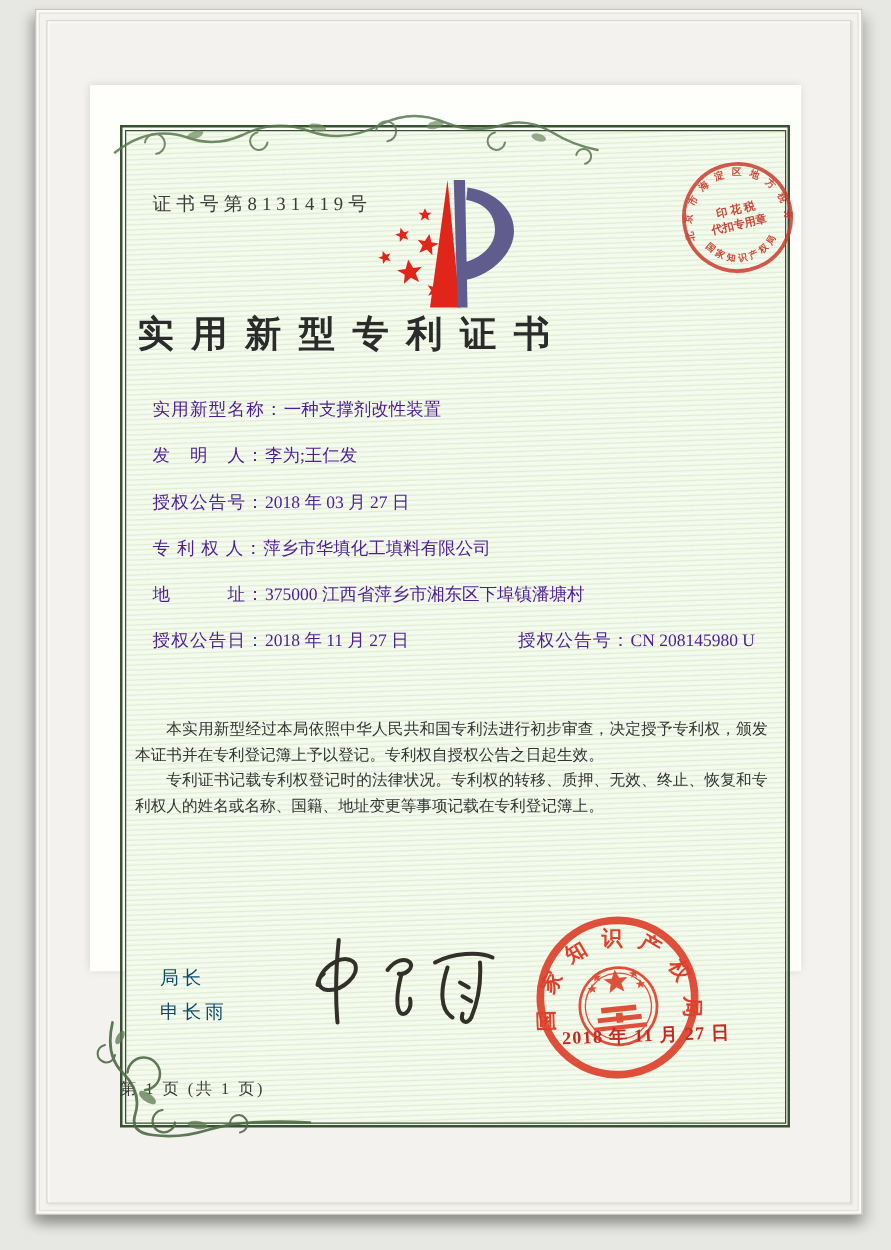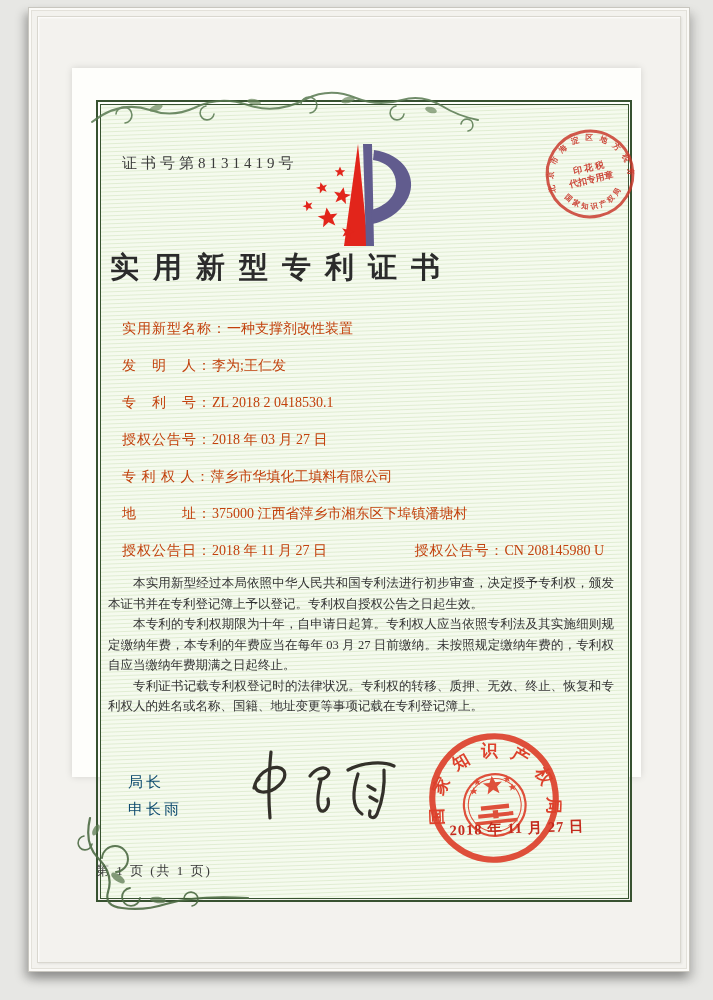--- a/index.html
+++ b/index.html
@@ -38,21 +38,21 @@
   .content{position:absolute;inset:0;z-index:1;}
   
   .cert-no{
     position:absolute;left:50px;top:86px;font-size:15px;letter-spacing:4px;color:#3a3a3a;
   }
   .title{
     position:absolute;left:24px;top:180px;width:532px;text-align:left;
     font-size:29px;font-weight:600;letter-spacing:14px;color:#2b2b2b;text-indent:14px;
   }
   .fields{position:absolute;left:50px;top:250px;width:482px;}
-  .field-row{margin-bottom:15px;font-size:14px;line-height:22px;color:#c2410c;white-space:nowrap;}
+  .field-row{margin-bottom:15px;font-size:14px;line-height:22px;color:#4c1d95;white-space:nowrap;}
   .field-row .f-label{letter-spacing:1px;}
   .field-row.dual{display:flex;justify-content:space-between;width:482px;}
   .paras{
     position:absolute;left:36px;top:505px;width:506px;
     font-size:12.5px;line-height:20.5px;color:#333;text-align:justify;
   }
   .paras p{margin:0;text-indent:2em;}
   .signer{
     position:absolute;left:56px;top:702px;font-size:15px;line-height:27px;
     color:#0c4a6e;letter-spacing:3px;font-family:Liberation Mono, monospace;
@@ -155,40 +155,36 @@
       <div class="title">实用新型专利证书</div>
 
       <div class="fields">
         <div class="field-row">
           <span class="f-label">实用新型名称：</span><span class="f-value">一种支撑剂改性装置</span>
         </div>
         <div class="field-row">
           <span class="f-label">发　明　人：</span><span class="f-value">李为;王仁发</span>
         </div>
         <div class="field-row">
-          <span class="f-label">专　利　号：</span><span class="f-value">ZL 2018 2 0418530.1</span>
-        </div>
-        <div class="field-row">
           <span class="f-label">授权公告号：</span><span class="f-value">2018 年 03 月 27 日</span>
         </div>
         <div class="field-row">
           <span class="f-label">专 利 权 人：</span><span class="f-value">萍乡市华填化工填料有限公司</span>
         </div>
         <div class="field-row">
           <span class="f-label">地　　　址：</span><span class="f-value">375000 江西省萍乡市湘东区下埠镇潘塘村</span>
         </div>
         <div class="field-row dual">
           <span><span class="f-label">授权公告日：</span><span class="f-value">2018 年 11 月 27 日</span></span>
           <span><span class="f-label">授权公告号：</span><span class="f-value">CN 208145980 U</span></span>
         </div>
       </div>
 
       <div class="paras">
         <p>本实用新型经过本局依照中华人民共和国专利法进行初步审查，决定授予专利权，颁发本证书并在专利登记簿上予以登记。专利权自授权公告之日起生效。</p>
-        <p>本专利的专利权期限为十年，自申请日起算。专利权人应当依照专利法及其实施细则规定缴纳年费，本专利的年费应当在每年 03 月 27 日前缴纳。未按照规定缴纳年费的，专利权自应当缴纳年费期满之日起终止。</p>
         <p>专利证书记载专利权登记时的法律状况。专利权的转移、质押、无效、终止、恢复和专利权人的姓名或名称、国籍、地址变更等事项记载在专利登记簿上。</p>
       </div>
 
       <div class="signer">
         <div>局长</div>
         <div>申长雨</div>
       </div>
 
       <svg class="signature" width="180" height="80" viewBox="0 0 180 80">
         <g stroke="#33302a" stroke-width="3.2" fill="none" stroke-linecap="round">

